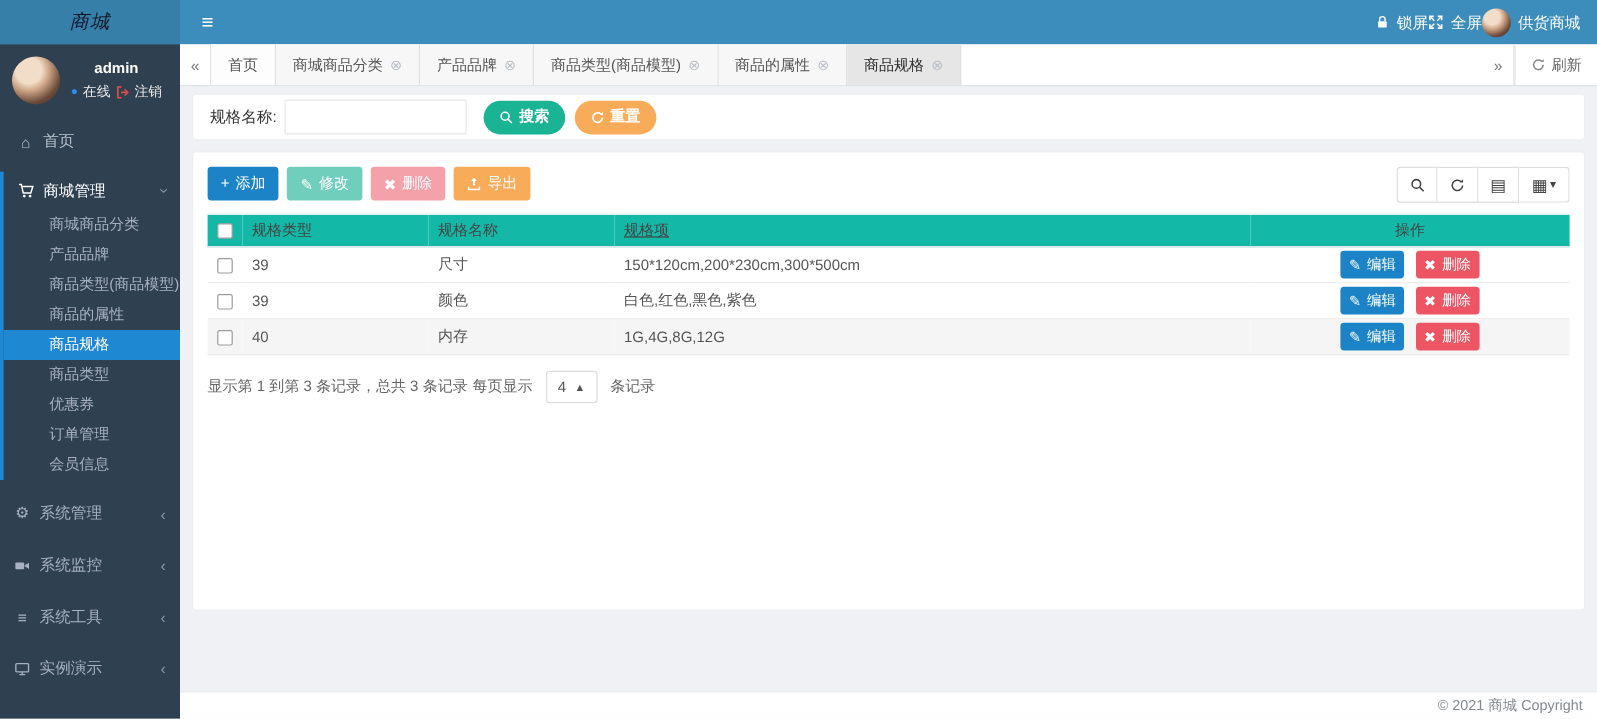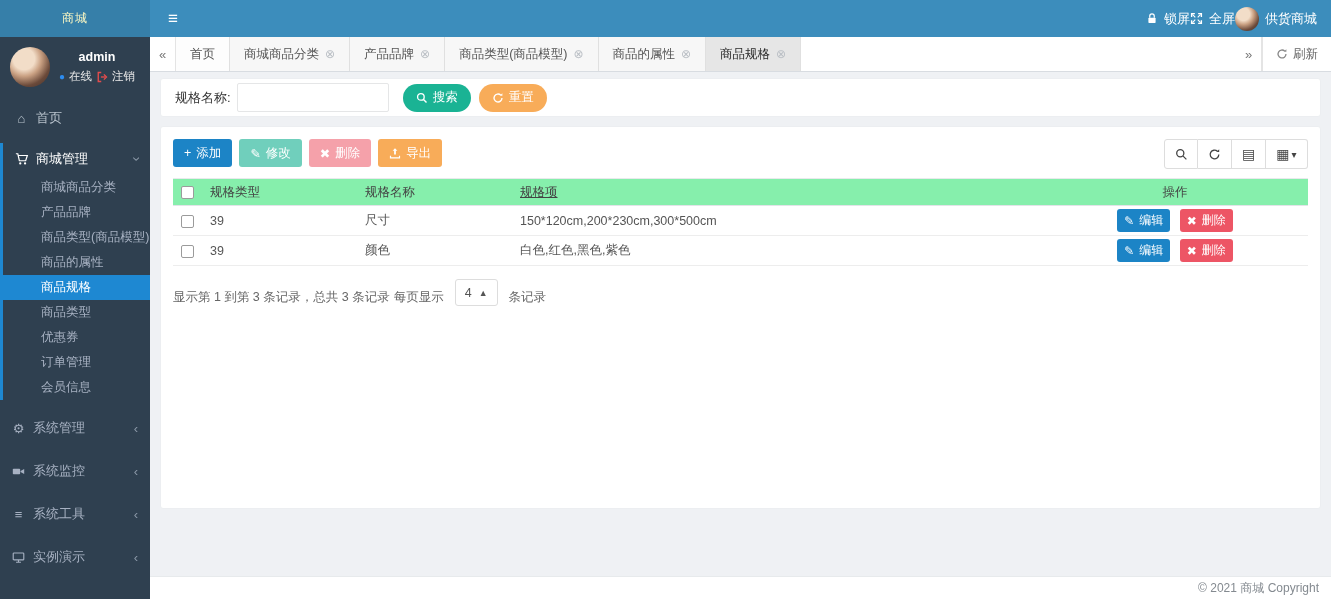--- a/index.html
+++ b/index.html
@@ -2,21 +2,21 @@
 <html><head>
 <meta charset="utf-8">
 <style>
   * { margin:0; padding:0; box-sizing:border-box; }
   html,body { width:1331px; height:599px; overflow:hidden; }
   body { font-family:"Liberation Sans","DejaVu Sans",sans-serif; font-size:13px; color:#555; background:#eff1f4; }
   .app { position:relative; width:1331px; height:599px; }
 
   
   .sidebar { position:absolute; left:0; top:0; width:150px; height:599px; background:#2f4050; z-index:5; }
-  .logo { height:37px; background:#367fa9; color:#fef9c3; font-size:12px; display:flex; align-items:center; justify-content:center; letter-spacing:1px; }
+  .logo { height:37px; background:#367fa9; color:#0f172a; font-size:16px; display:flex; align-items:center; justify-content:center; letter-spacing:1px;font-style:italic; }
   .user-panel { display:flex; align-items:center; padding:10px 8px 12px 10px;text-align:center; }
   .avatar { width:40px; height:40px; border-radius:50%; flex:0 0 40px;
             background:radial-gradient(circle at 35% 30%, #f2ddc8 0 28%, #caa183 45%, #6b4a3a 70%, #3e2e2a 100%); }
   .user-meta { margin-left:9px; }
   .user-name { color:#fff; font-weight:bold; font-size:12.5px; margin-bottom:5px; }
   .user-status { font-size:11.5px; color:#e8e8e8; display:flex; align-items:center; gap:4px; white-space:nowrap; }
   .dot-online { color:#2d8cf0; font-size:10px; }
   .logout-ic { color:#e64c4c; display:inline-flex; }
   .menu { margin-top:4px; }
   .menu-item { height:30px; display:flex; align-items:center; padding-left:14px; color:#b8c2cc; font-size:13px; cursor:pointer; gap:7px; }
@@ -49,53 +49,53 @@
   .tab-spacer { flex:1; }
   .tab-refresh { display:flex; align-items:center; gap:5px; padding:0 13px; border-left:1px solid #e4e4e4; color:#666; cursor:pointer; font-size:12.5px; }
 
   
   .content { flex:1; background:#eff1f4; padding:6px 10px 0 10px; position:relative; }
   .panel { background:#fff; border:1px solid #eceef1; border-radius:3px; }
   .search-panel { height:39px; display:flex; align-items:center; padding:0 14px; margin-bottom:9px; }
   .search-label { color:#333; margin-right:6px; }
   .search-input { width:152px; height:29px; border:1px solid #e5e6e7; border-radius:2px; padding:0 8px; font-size:12.5px; outline:none; margin-right:14px; }
   .btn { display:inline-flex; align-items:center; justify-content:center; gap:5px; border:none; color:#fff; cursor:pointer; font-size:12.5px; font-family:inherit; }
-  .btn-pill { height:28px; border-radius:14px; padding:0 13px; }
+  .btn-pill { height:28px; border-radius:14px; padding:0 13px;font-weight:bold; }
   .btn-search { background:#1ab394; }
   .btn-reset { background:#f8ac59; margin-left:8px; }
 
   .table-panel { height:383px; padding:12px; }
   .tp-toolbar { display:flex; align-items:flex-start; margin-bottom:9px; }
   .btn-sq { height:28px; border-radius:3px; padding:0 11px; margin-right:7px; }
   .btn-add { background:#1c84c6; }
   .btn-edit { background:#1ab394; opacity:.62; }
   .btn-del { background:#ed5565; opacity:.55; }
   .btn-export { background:#f8ac59; }
   .icon-group { margin-left:auto; display:flex; }
   .igroup-btn { width:34px; height:30px; background:#fff; border:1px solid #ddd; border-left-width:0; display:flex; align-items:center; justify-content:center; color:#444; cursor:pointer; font-size:14px; gap:2px; }
   .igroup-btn:first-child { border-left-width:1px; border-radius:3px 0 0 3px; }
   .igroup-btn:last-child { border-radius:0 3px 3px 0; width:42px; }
   .caret { font-size:10px; color:#444; }
 
   table.grid { width:100%; border-collapse:collapse; font-size:12.5px; }
-  table.grid th { background:#86efac; font-weight:normal; color:#444; text-align:left; height:27px; padding:0 8px; border-top:1px solid #e8eaec; border-bottom:1px solid #e2e4e8; }
+  table.grid th { background:#14b8a6; font-weight:normal; color:#444; text-align:left; height:27px; padding:0 8px; border-top:1px solid #e8eaec; border-bottom:1px solid #e2e4e8; }
   table.grid td { height:30px; padding:0 8px; border-bottom:1px solid #ededed; color:#555; }
   tr.striped td { background:#f5f5f5; }
   .col-cb { width:28px; }
   .col-type { width:155px; }
   .col-name { width:155px; }
   .col-items { width:530px;text-decoration:underline; }
   .col-op { text-align:center !important; }
   .cb { display:inline-block; width:13px; height:13px; border:1px solid #9b9b9b; border-radius:2px; background:#fff; vertical-align:middle; cursor:pointer; }
   .op-cell { text-align:center; white-space:nowrap; }
   .btn-mini { height:23px; border-radius:3px; padding:0 7px; font-size:12px; display:inline-flex; }
   .btn-row-edit { background:#1c84c6; margin-right:6px; }
   .btn-row-del { background:#ed5565; }
 
-  .pagination { display:flex; align-items:flex-end; margin-top:13px; color:#666; font-size:12.5px; gap:4px; }
+  .pagination { display:flex; align-items:center; margin-top:13px; color:#666; font-size:12.5px; gap:4px; }
   .page-size { display:inline-flex; align-items:center; gap:7px; border:1px solid #ddd; border-radius:3px; height:27px; padding:0 9px; margin:0 7px; color:#555; cursor:pointer; background:#fff; }
   .ps-caret { font-size:9px; color:#555; }
 
   .footer { position:absolute; left:150px; bottom:0; width:1181px; height:23px; background:#fff; border-top:1px solid #e7eaec; display:flex; align-items:center; justify-content:flex-end; padding-right:12px; color:#848a90; font-size:12px; }
 
   .svgic { display:inline-flex; }
   .svgic svg { display:block; }
 </style>
 </head>
 <body>
@@ -367,20 +367,36 @@
                 <button class="btn btn-mini btn-row-edit">
                     <span>✎</span>
                     <span>编辑</span>
                   </button>
                 <button class="btn btn-mini btn-row-del">
                     <span>✖</span>
                     <span>删除</span>
                   </button>
               </td>
             </tr>
+            <tr class="striped">
+              <td><span class="cb"></span></td>
+              <td>40</td>
+              <td>内存</td>
+              <td>1G,4G,8G,12G</td>
+              <td class="op-cell">
+                <button class="btn btn-mini btn-row-edit">
+                    <span>✎</span>
+                    <span>编辑</span>
+                  </button>
+                <button class="btn btn-mini btn-row-del">
+                    <span>✖</span>
+                    <span>删除</span>
+                  </button>
+              </td>
+            </tr>
           </tbody>
         </table>
 
         <div class="pagination">
           <span>显示第 1 到第 3 条记录，总共 3 条记录</span>
           <span>每页显示</span>
           <span class="page-size">
             <span>4</span>
             <span class="ps-caret">▲</span>
           </span>

